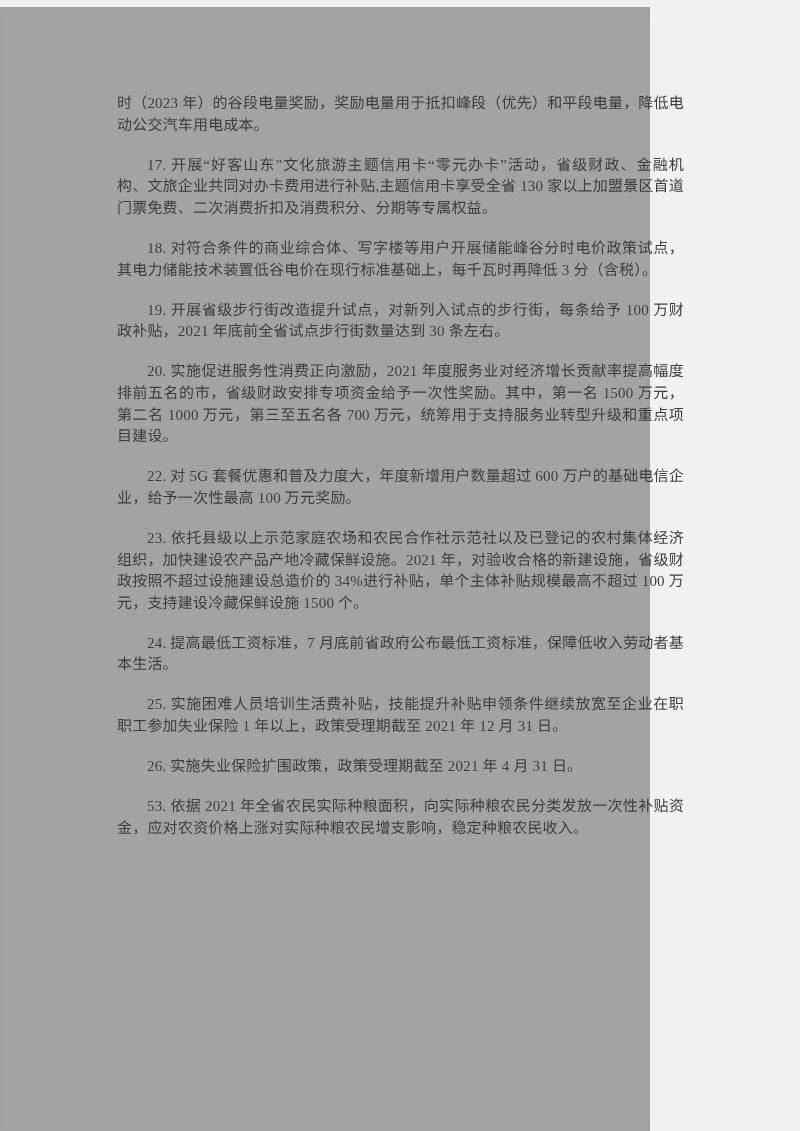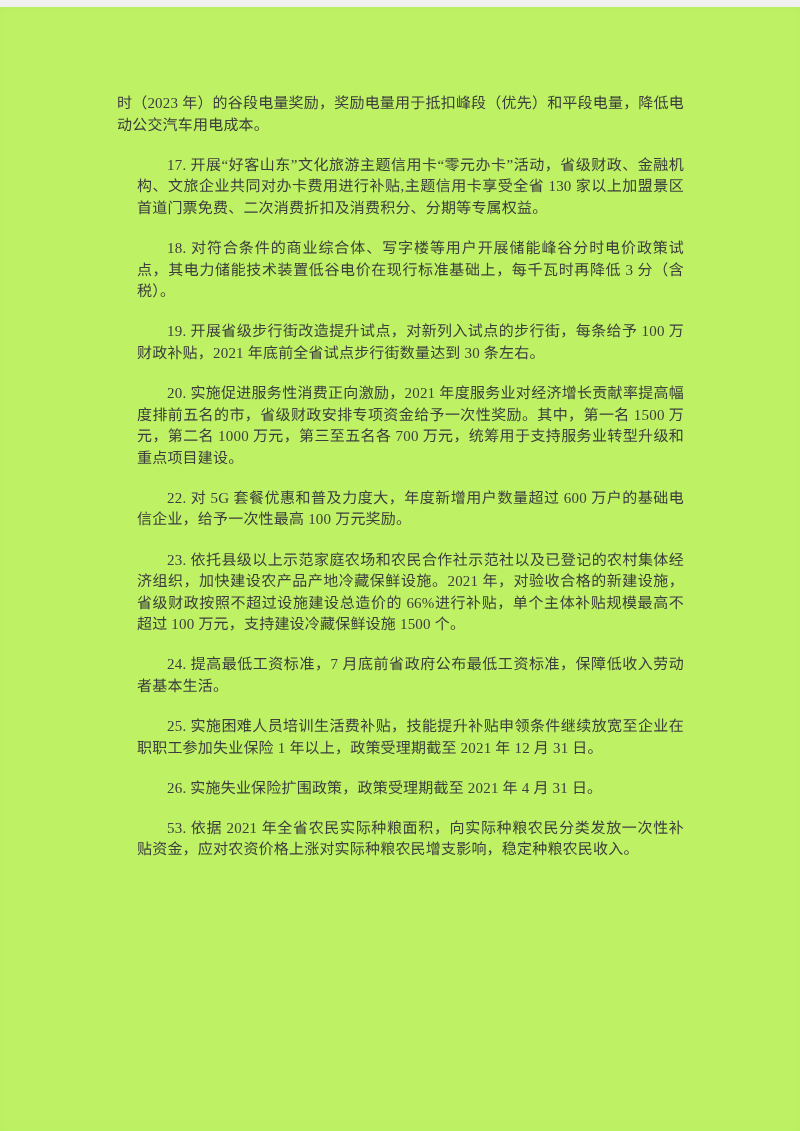--- a/index.html
+++ b/index.html
@@ -11,55 +11,54 @@
     height: 1131px;
     background: #f1f1f2;
     font-family: "Liberation Serif", "DejaVu Serif", serif;
     overflow: hidden;
     position: relative;
   }
   .page {
     position: absolute;
     left: 0;
     top: 7px;
-    width: 800px;
+    width: 650px;
     height: 1124px;
-    background: #bef264;
+    background: #a3a3a3;
     box-shadow: inset 0 0 12px rgba(0,0,0,0.02);
   }
   .content {
     position: absolute;
     left: 117px;
     top: 86px;
     width: 567px;
     color: #3d3d3d;
     font-size: 15px;
     line-height: 21.6px;
     text-align: justify;
     letter-spacing: 0.2px;
   }
   .content p {
     margin: 0 0 18.5px 0;
     padding: 0;
   }
   .content p.indent {
     text-indent: 2em;
-    margin-left: 20px;
   }
 </style>
 </head>
 <body>
 
 <div class="page">
   <div class="content">
     <p>时（2023 年）的谷段电量奖励，奖励电量用于抵扣峰段（优先）和平段电量，降低电动公交汽车用电成本。</p>
     <p class="indent">17. 开展“好客山东”文化旅游主题信用卡“零元办卡”活动，省级财政、金融机构、文旅企业共同对办卡费用进行补贴,主题信用卡享受全省 130 家以上加盟景区首道门票免费、二次消费折扣及消费积分、分期等专属权益。</p>
     <p class="indent">18. 对符合条件的商业综合体、写字楼等用户开展储能峰谷分时电价政策试点，其电力储能技术装置低谷电价在现行标准基础上，每千瓦时再降低 3 分（含税）。</p>
     <p class="indent">19. 开展省级步行街改造提升试点，对新列入试点的步行街，每条给予 100 万财政补贴，2021 年底前全省试点步行街数量达到 30 条左右。</p>
     <p class="indent">20. 实施促进服务性消费正向激励，2021 年度服务业对经济增长贡献率提高幅度排前五名的市，省级财政安排专项资金给予一次性奖励。其中，第一名 1500 万元，第二名 1000 万元，第三至五名各 700 万元，统筹用于支持服务业转型升级和重点项目建设。</p>
     <p class="indent">22. 对 5G 套餐优惠和普及力度大，年度新增用户数量超过 600 万户的基础电信企业，给予一次性最高 100 万元奖励。</p>
-    <p class="indent">23. 依托县级以上示范家庭农场和农民合作社示范社以及已登记的农村集体经济组织，加快建设农产品产地冷藏保鲜设施。2021 年，对验收合格的新建设施，省级财政按照不超过设施建设总造价的 66%进行补贴，单个主体补贴规模最高不超过 100 万元，支持建设冷藏保鲜设施 1500 个。</p>
+    <p class="indent">23. 依托县级以上示范家庭农场和农民合作社示范社以及已登记的农村集体经济组织，加快建设农产品产地冷藏保鲜设施。2021 年，对验收合格的新建设施，省级财政按照不超过设施建设总造价的 34%进行补贴，单个主体补贴规模最高不超过 100 万元，支持建设冷藏保鲜设施 1500 个。</p>
     <p class="indent">24. 提高最低工资标准，7 月底前省政府公布最低工资标准，保障低收入劳动者基本生活。</p>
     <p class="indent">25. 实施困难人员培训生活费补贴，技能提升补贴申领条件继续放宽至企业在职职工参加失业保险 1 年以上，政策受理期截至 2021 年 12 月 31 日。</p>
     <p class="indent">26. 实施失业保险扩围政策，政策受理期截至 2021 年 4 月 31 日。</p>
     <p class="indent">53. 依据 2021 年全省农民实际种粮面积，向实际种粮农民分类发放一次性补贴资金，应对农资价格上涨对实际种粮农民增支影响，稳定种粮农民收入。</p>
   </div>
 </div>
 
 </body></html>

